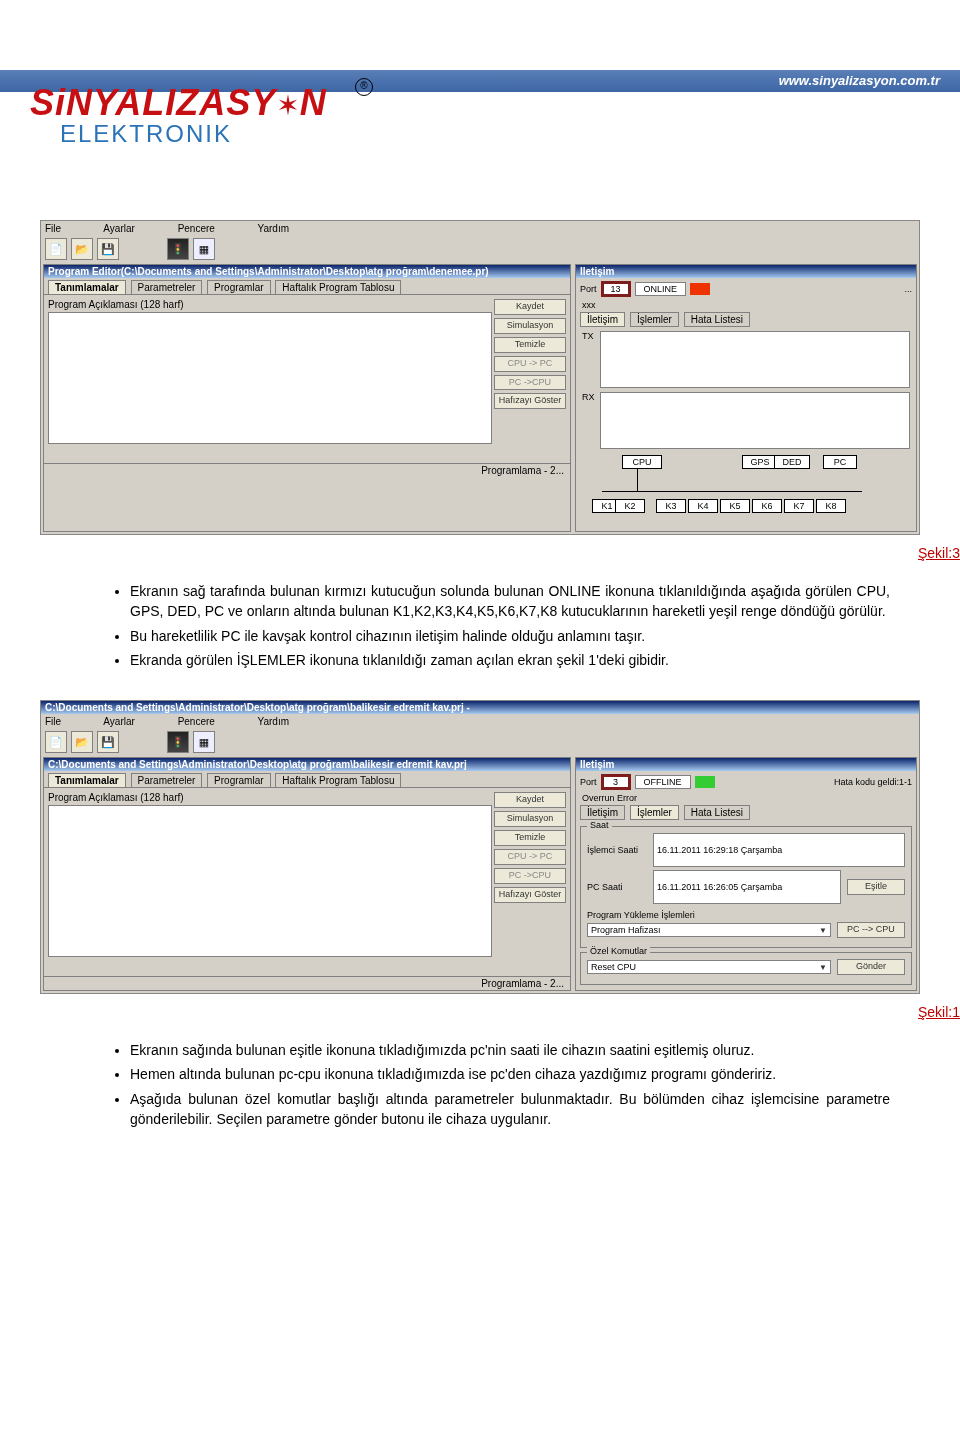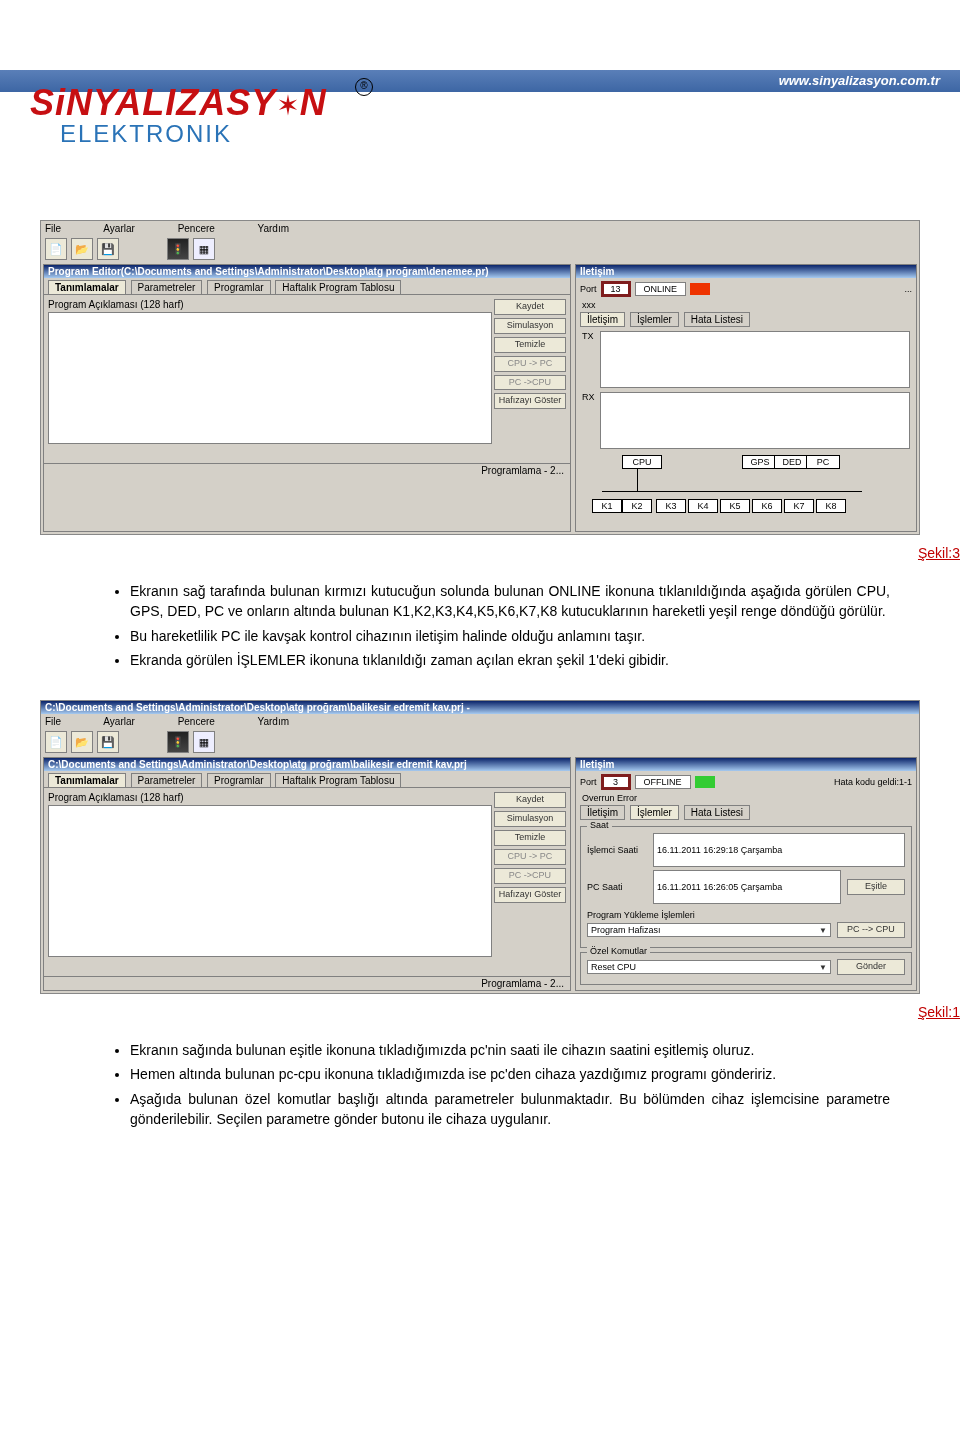--- a/index.html
+++ b/index.html
@@ -290,25 +290,25 @@
             <div class="io-box"></div>
           </div>
         <div class="io-row">
             <div class="label">RX</div>
             <div class="io-box"></div>
           </div>
         <div class="diagram-block">
           <div class="dblock" style="left:40px;top:0;width:30px">CPU</div>
           <div class="dblock" style="left:160px;top:0;width:26px">GPS</div>
           <div class="dblock" style="left:192px;top:0;width:26px">DED</div>
-          <div class="dblock" style="left:224px;top:0;width:24px">PC</div>
+          <div class="dblock" style="left:241px;top:0;width:24px">PC</div>
           <div style="position:absolute;left:55px;top:14px;width:1px;height:22px;background:#000"></div>
           <div style="position:absolute;left:20px;top:36px;width:260px;height:1px;background:#000"></div>
           <div class="dblock" style="left:10px;top:44px;width:20px">K1</div>
-          <div class="dblock" style="left:40px;top:44px;width:20px">K2</div>
+          <div class="dblock" style="left:33px;top:44px;width:20px">K2</div>
           <div class="dblock" style="left:74px;top:44px;width:20px">K3</div>
           <div class="dblock" style="left:106px;top:44px;width:20px">K4</div>
           <div class="dblock" style="left:138px;top:44px;width:20px">K5</div>
           <div class="dblock" style="left:170px;top:44px;width:20px">K6</div>
           <div class="dblock" style="left:202px;top:44px;width:20px">K7</div>
           <div class="dblock" style="left:234px;top:44px;width:20px">K8</div>
         </div>
       </div>
     </div>
   </div>

